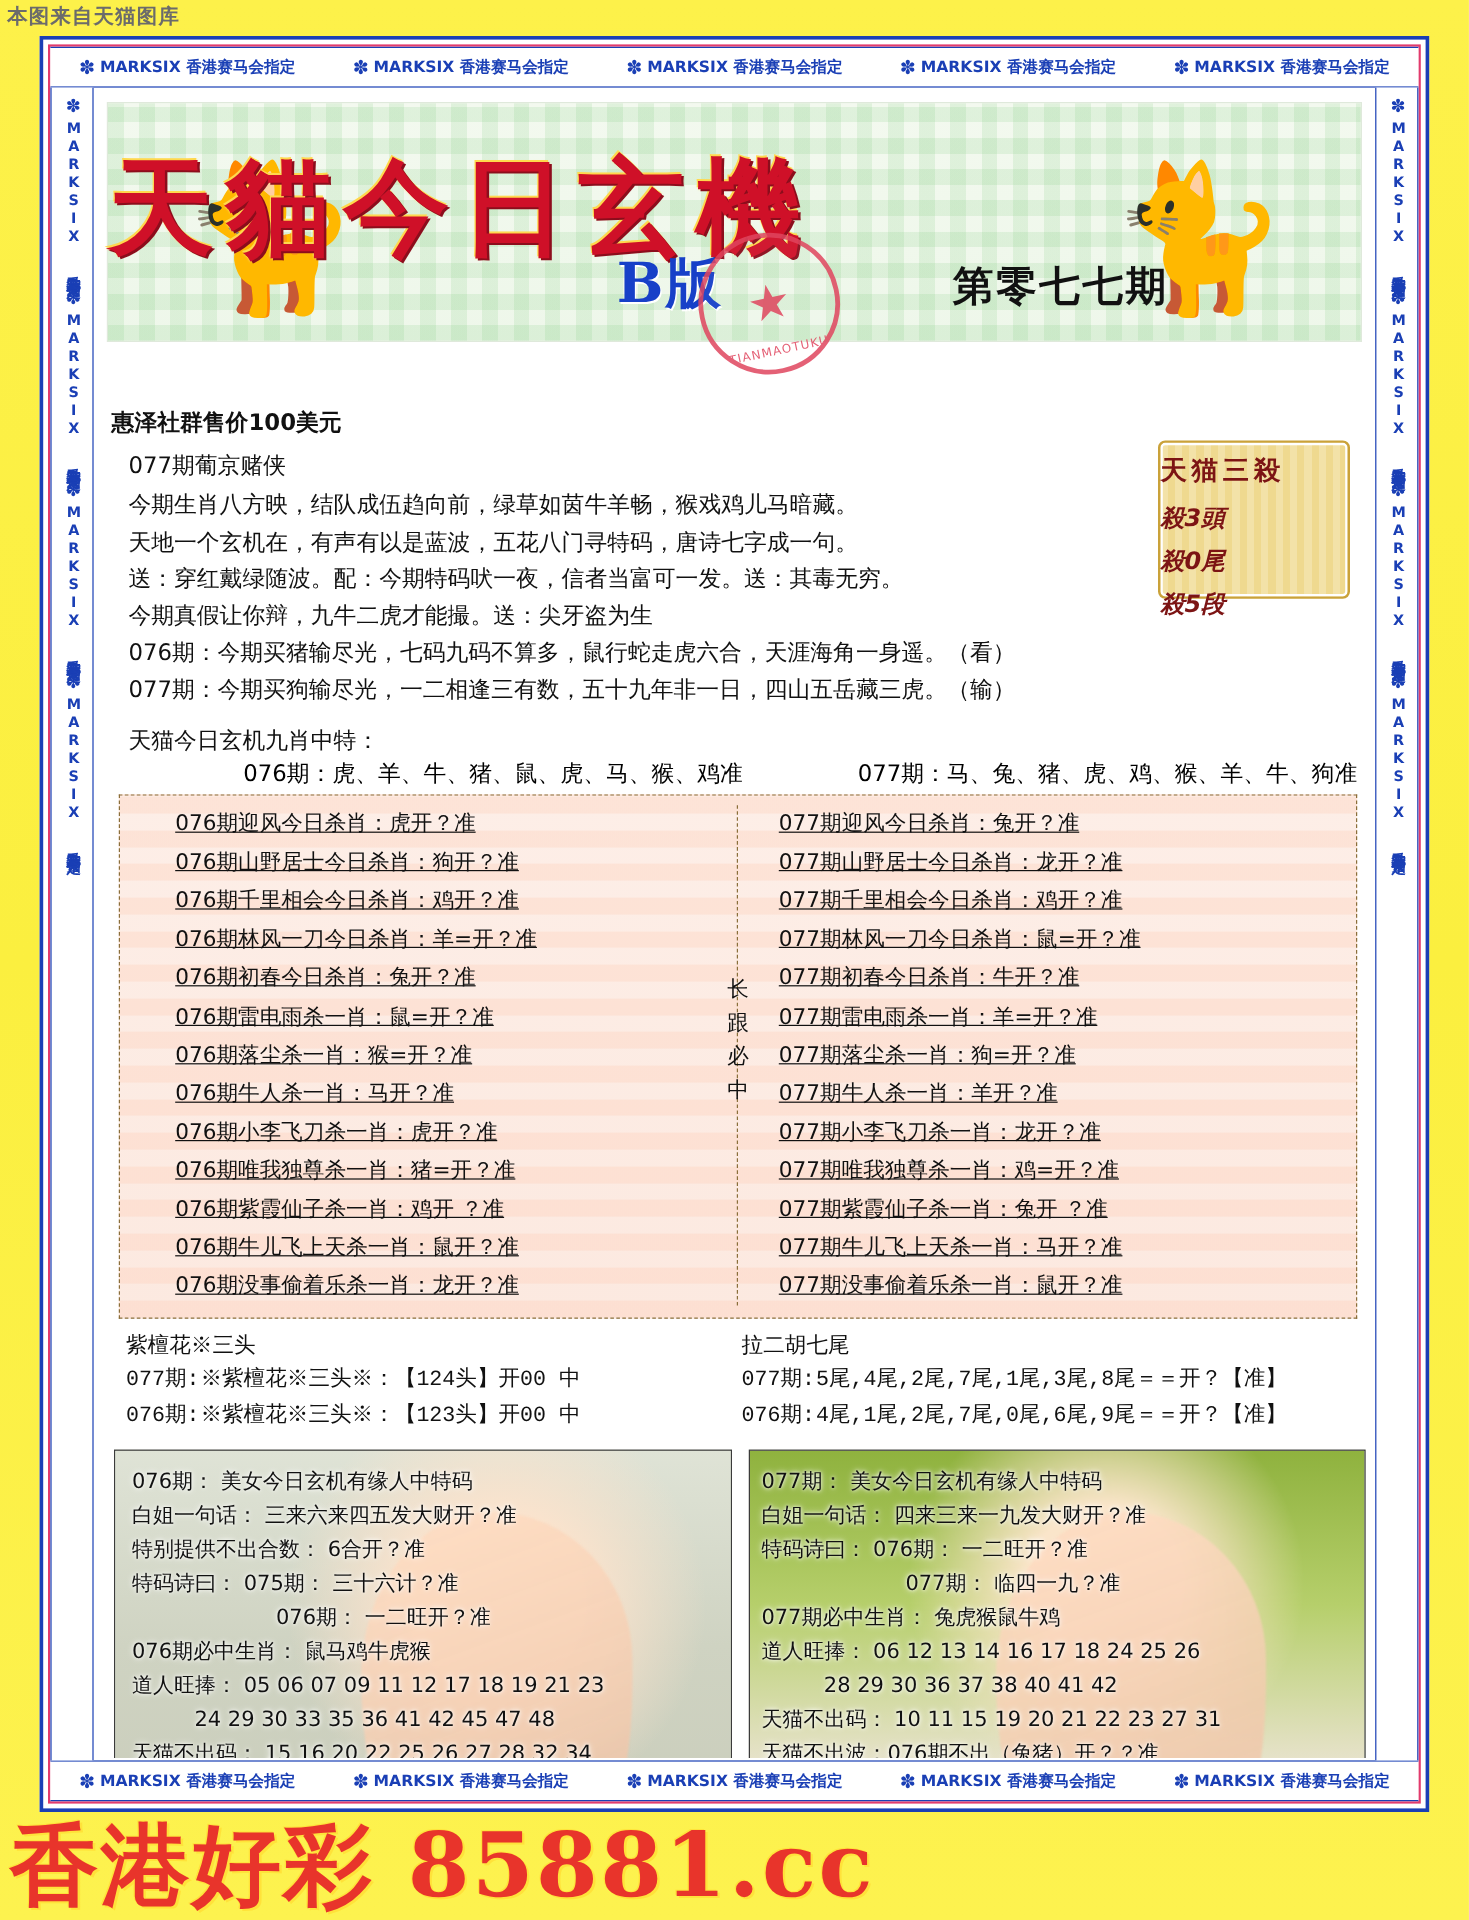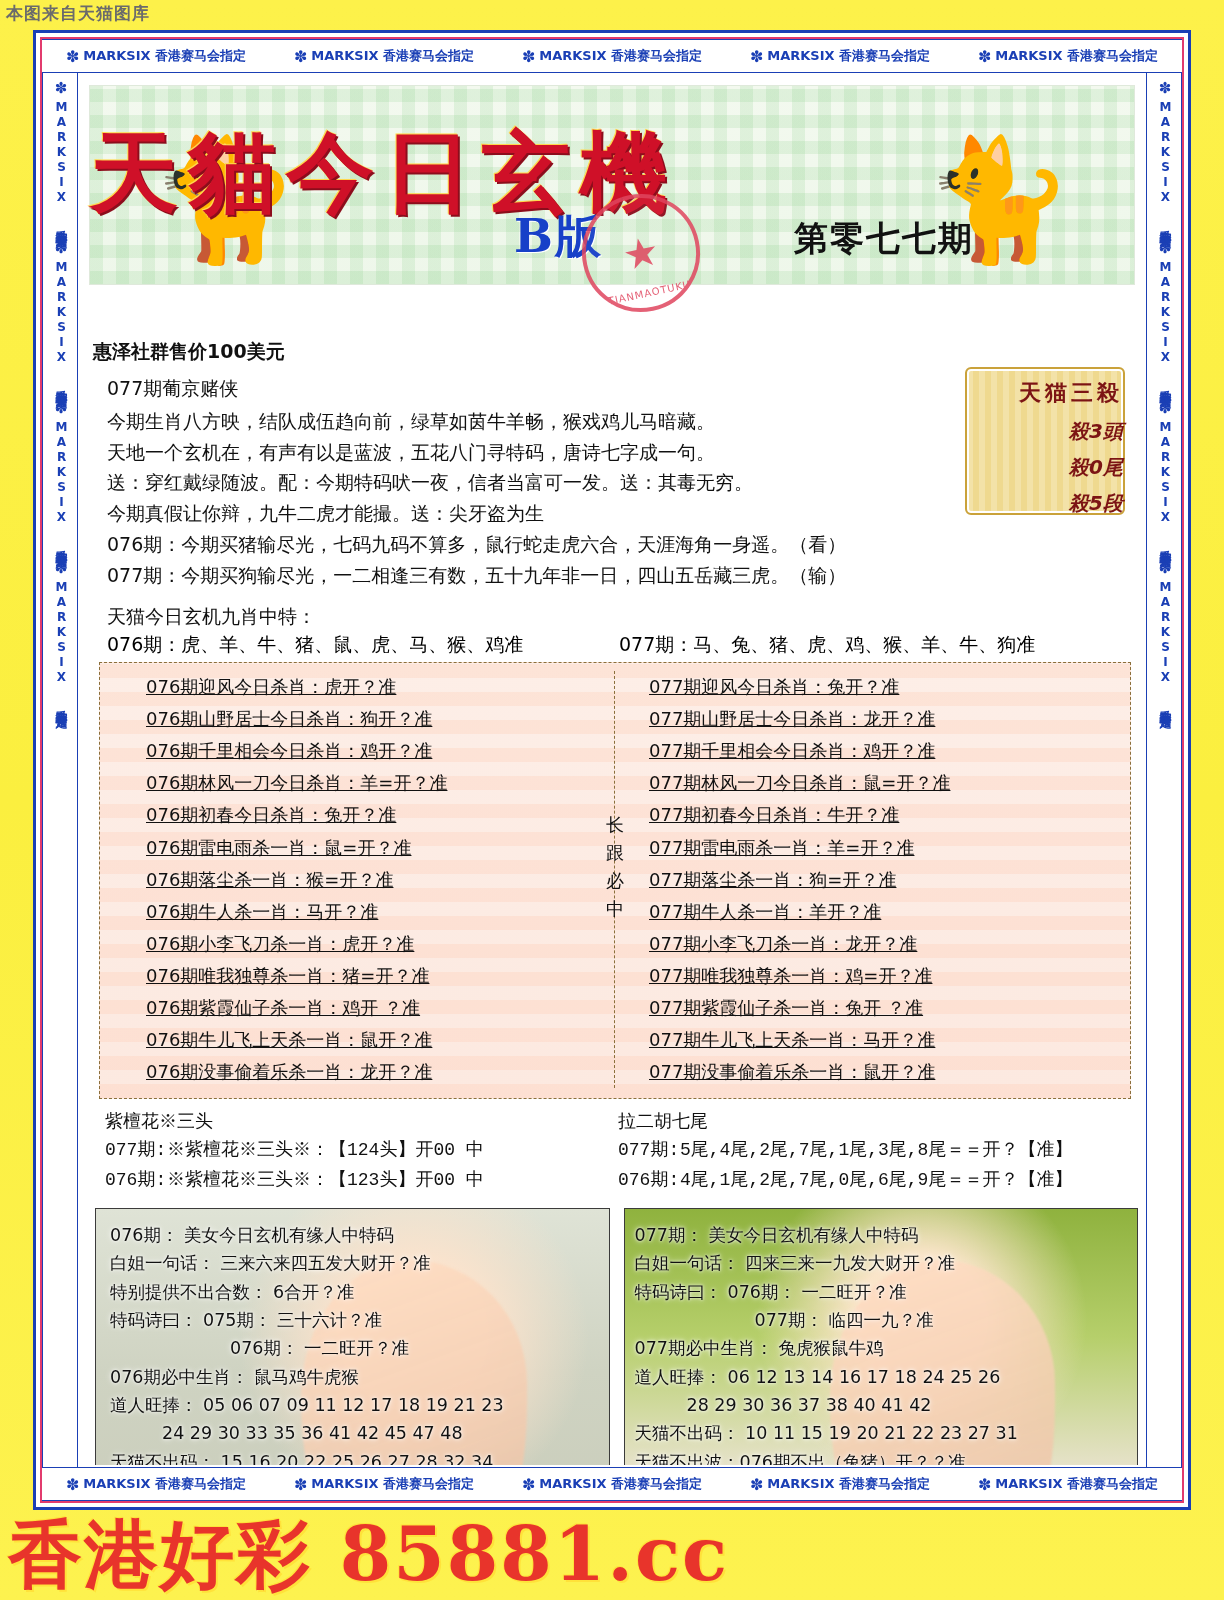--- a/index.html
+++ b/index.html
@@ -141,40 +141,40 @@
   
   .poem {
     margin:8px 14px 0 28px;
     font-size:19px; line-height:1.62; color:#111;
     position:relative;
   }
   .poem .hd { margin-bottom:2px; }
   .poem .ln { white-space:nowrap; }
   .sanshai {
     position:absolute; right:6px; top:-6px;
-    width:160px; height:148px;
+    width:160px; height:132px;
     border:2px solid #caa23a;
     border-radius:6px;
     background:repeating-linear-gradient(90deg,#f3e2a8 0 6px,#efd98f 6px 12px);
     color:#8c1d1d;
-    text-align:right;
+    text-align:left;
     padding-top:6px;
     box-shadow:0 0 0 2px #fff inset;
   }
   .sanshai .t1 { font-size:22px; font-weight:bold; letter-spacing:4px; color:#7c1414; }
   .sanshai .t2 { font-size:20px; font-weight:bold; margin-top:4px; color:#7c1414; font-style:italic; }
   
   .subhead {
     margin:14px 14px 2px 28px;
     font-size:19px; color:#111;
   }
   .twocols-head {
     display:flex; margin:2px 14px 4px 28px; font-size:19px;
   }
-  .twocols-head .c { width:50%; white-space:nowrap; }
+  .twocols-head .c { width:50%; white-space:nowrap;text-align:right; }
   
   .bigbox {
     margin:4px 14px 0 20px;
     border:1px dashed #8a6f3a;
     background:
       repeating-linear-gradient(0deg, rgba(255,190,160,.22) 0 14px, rgba(255,255,255,0) 14px 28px),
       linear-gradient(180deg,#fdeee7,#fce9e0);
     display:flex;
     position:relative;
     padding:8px 0 10px 0;

